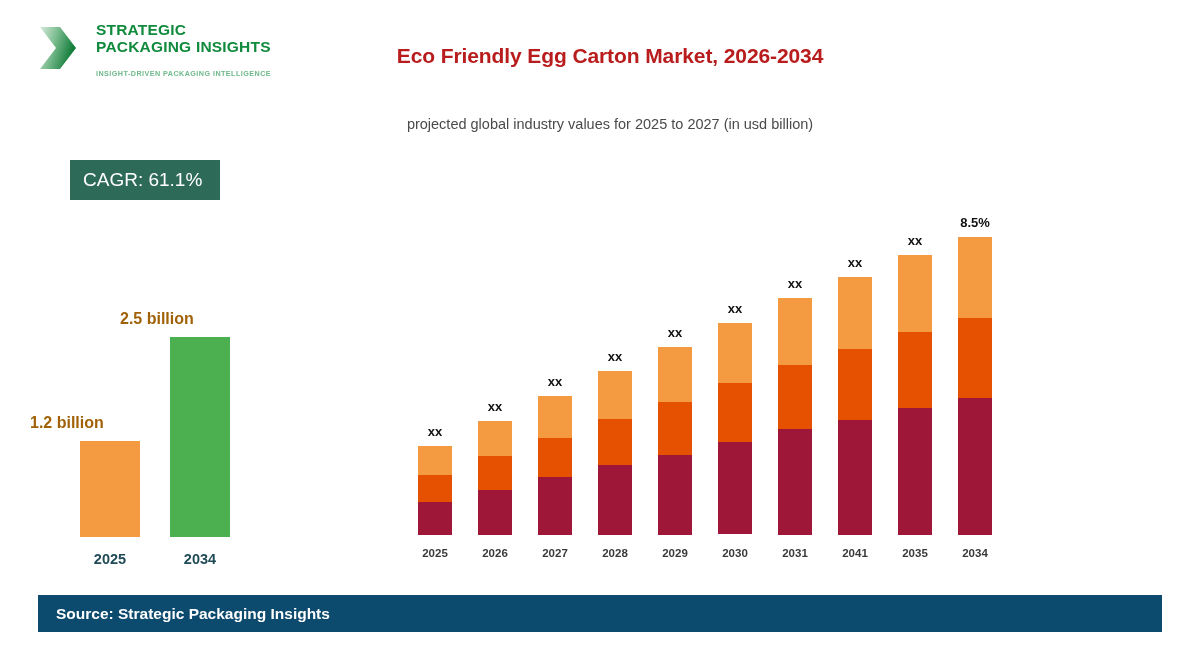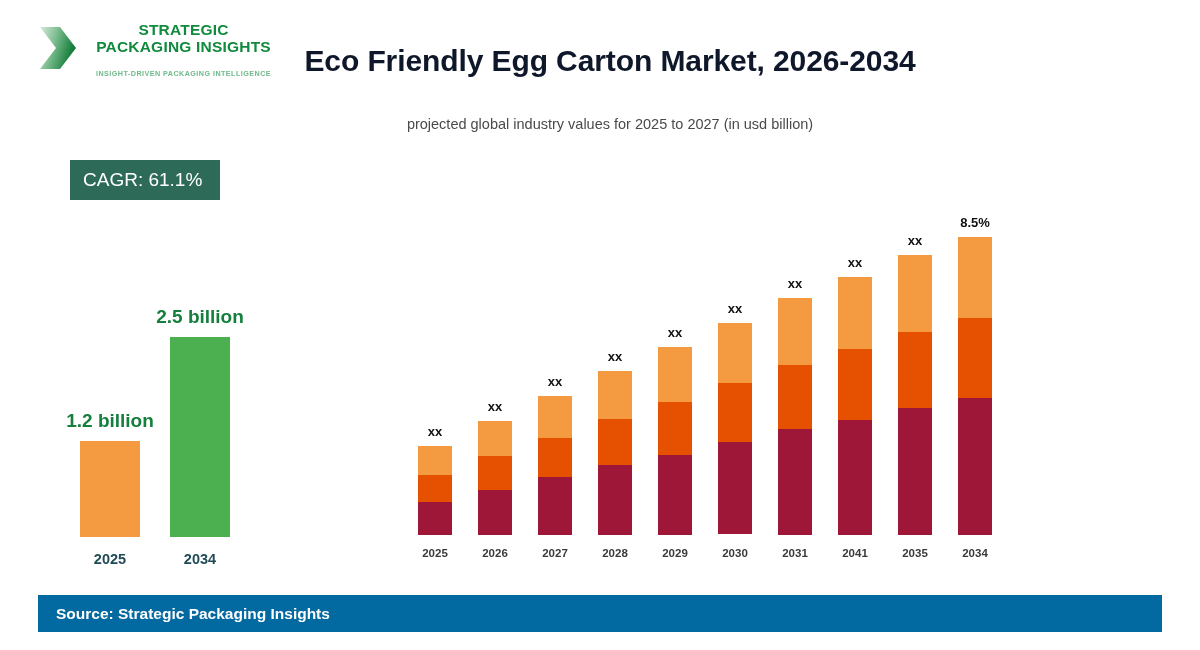--- a/index.html
+++ b/index.html
@@ -19,21 +19,20 @@
     overflow: hidden;
   }
 
   
   #logo {
     position: absolute;
     left: 30px;
     top: 16px;
     width: 240px;
     height: 62px;
-    text-align: center;
   }
   #logo-mark {
     position: absolute;
     left: 0px;
     top: 4px;
     width: 56px;
     height: 56px;
   }
   #logo-text {
     position: absolute;
@@ -58,22 +57,22 @@
     white-space: nowrap;
   }
 
   
   #chart-title {
     position: absolute;
     left: 300px;
     top: 44px;
     width: 620px;
     text-align: center;
-    color: #0f172a;
-    font-size: 30px;
+    color: #b91c1c;
+    font-size: 21px;
     font-weight: bold;
     letter-spacing: -0.1px;
   }
   #chart-subtitle {
     position: absolute;
     left: 300px;
     top: 116px;
     width: 620px;
     text-align: center;
     color: #4A4A4A;
@@ -107,23 +106,23 @@
   .cmp-col {
     position: absolute;
     bottom: 0;
     width: 60px;
     text-align: center;
   }
   .cmp-value {
     position: absolute;
     width: 160px;
     left: -50px;
-    text-align: center;
-    color: #15803d;
-    font-size: 19px;
+    text-align: left;
+    color: #a16207;
+    font-size: 16px;
     font-weight: bold;
     white-space: nowrap;
   }
   .cmp-bar {
     position: absolute;
     bottom: 33px;
     left: 0;
     width: 60px;
   }
   .cmp-year {
@@ -180,21 +179,21 @@
     font-weight: bold;
   }
 
   
   #footer {
     position: absolute;
     left: 38px;
     top: 595px;
     width: 1124px;
     height: 37px;
-    background: #0369a1;
+    background: #0c4a6e;
     display: flex;
     align-items: center;
     justify-content: space-between;
     box-sizing: border-box;
     padding: 0 18px;
   }
   .footer-text {
     color: #ffffff;
     font-size: 15.5px;
     font-weight: bold;

